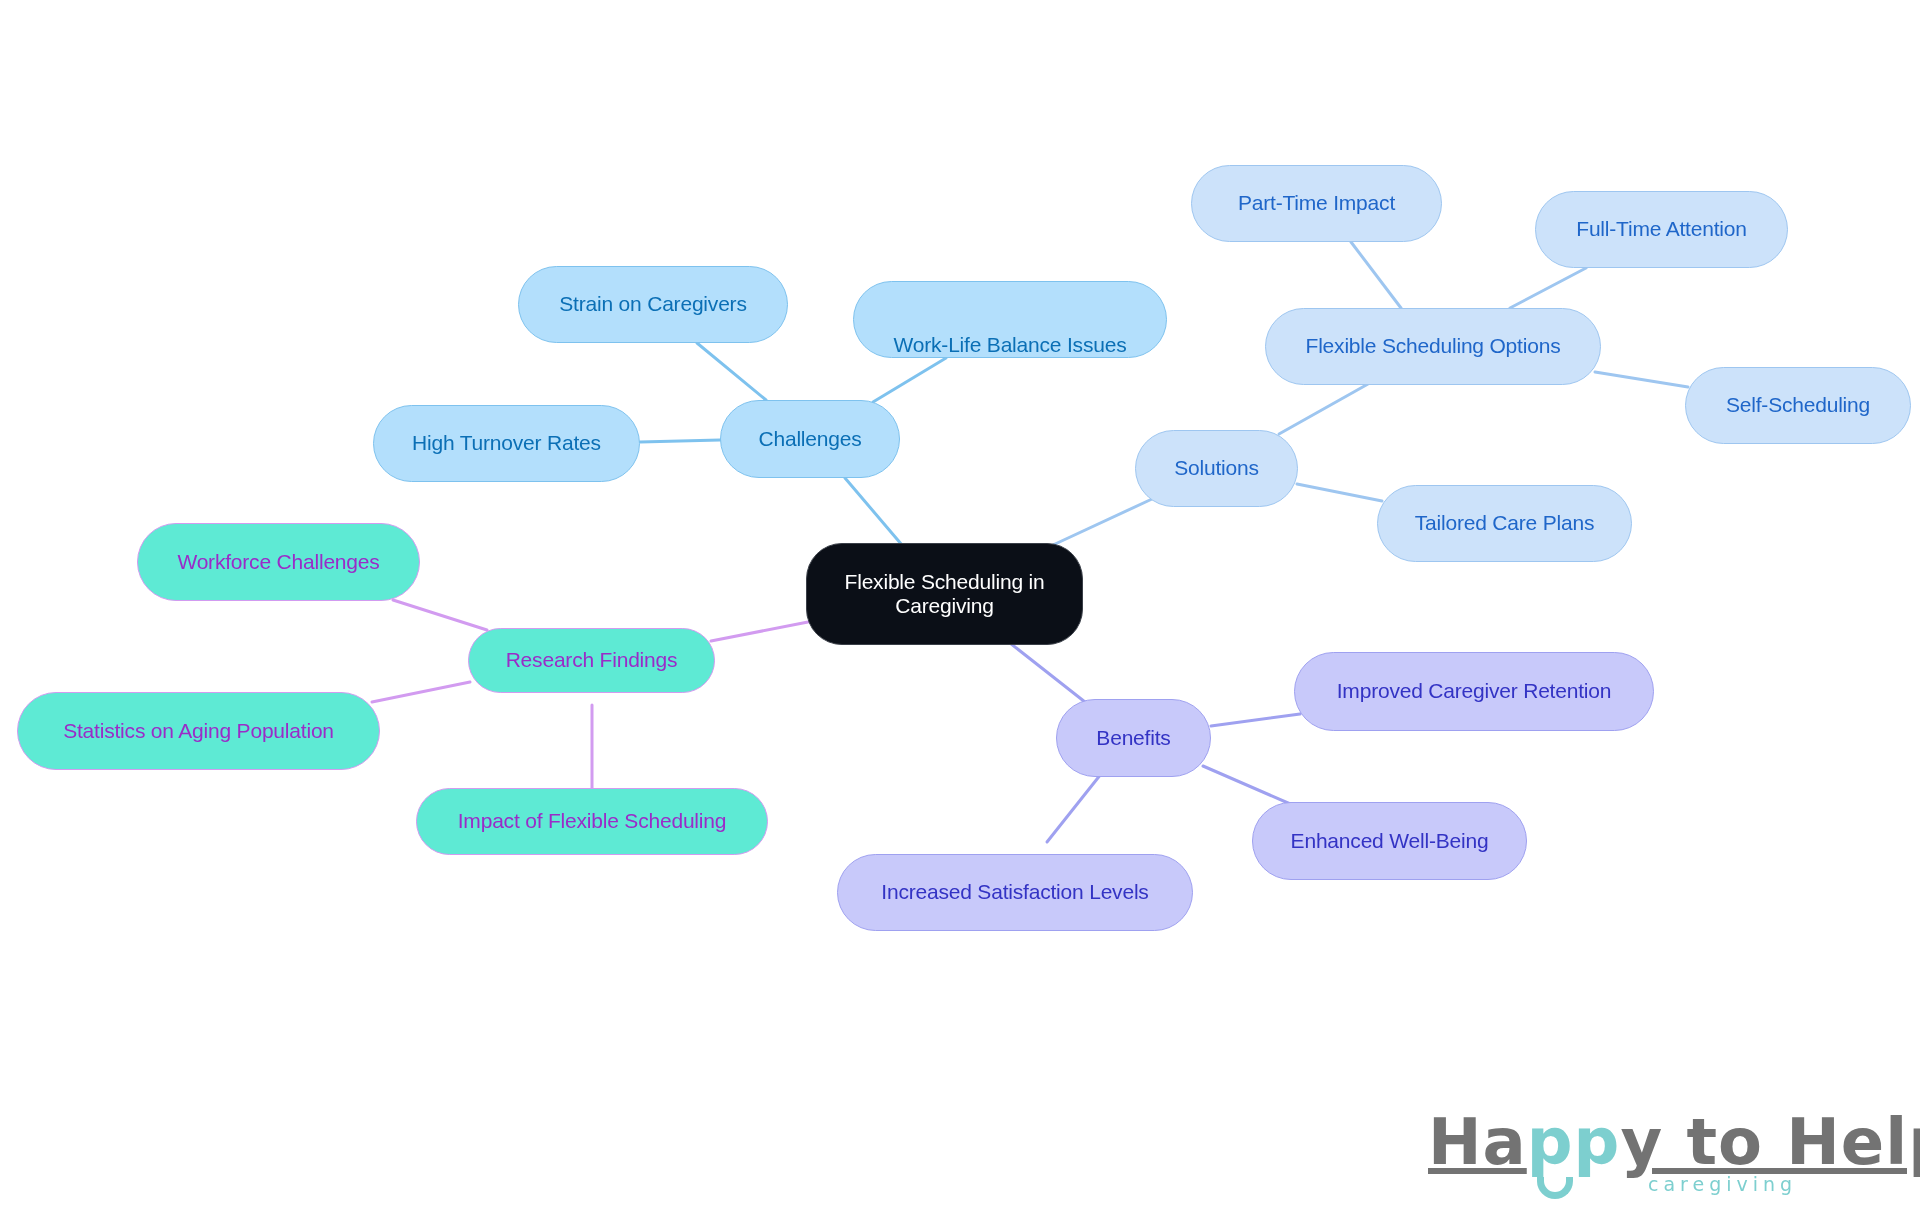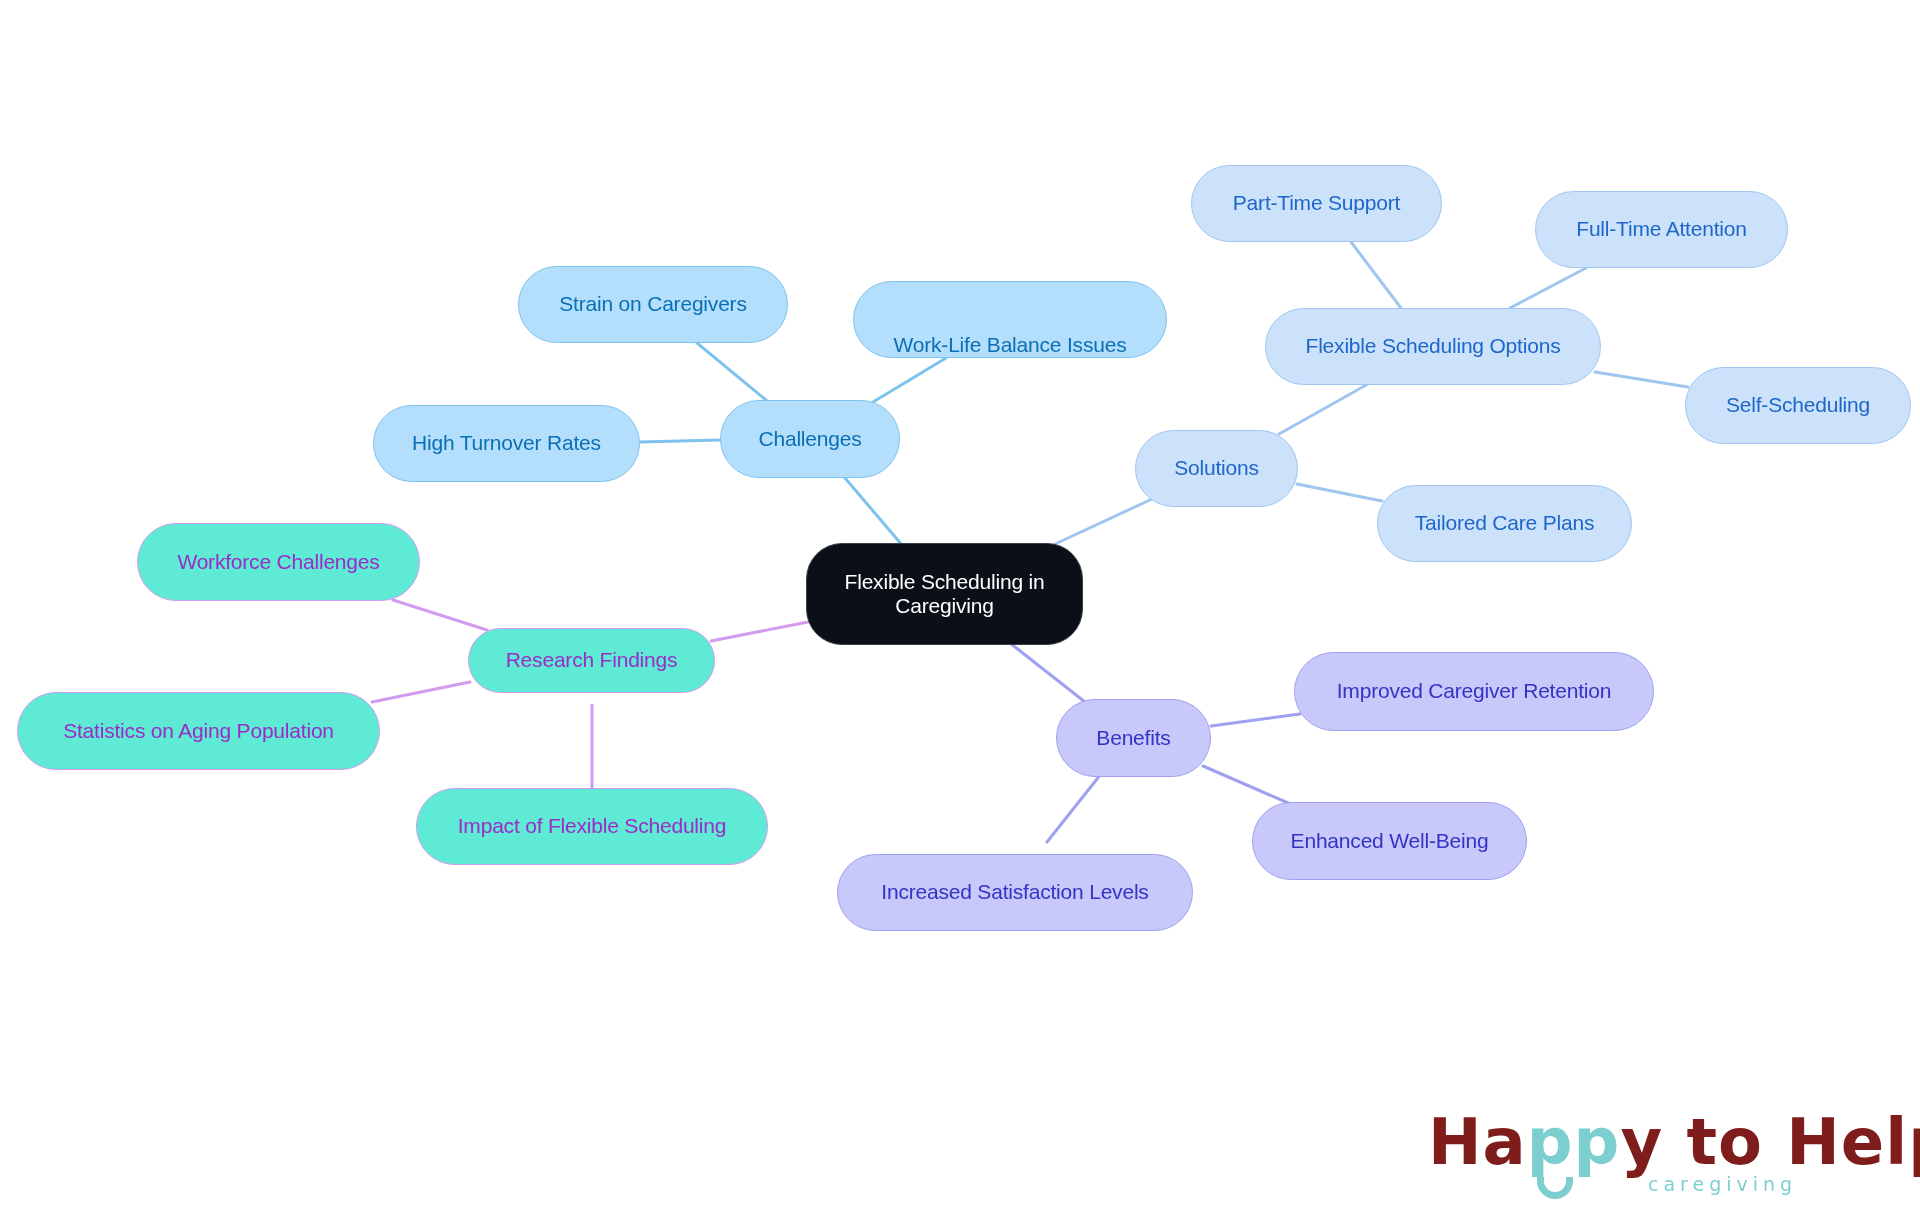--- a/index.html
+++ b/index.html
@@ -10,21 +10,21 @@
           justify-content: center; text-align: center; border-radius: 40px; border: 1.5px solid;
           font-size: 21px; letter-spacing: -0.2px; line-height: 1.15; cursor: pointer; }
   .node.root { background: #0b0f17; border-color: #3a3f48; color: #ffffff; font-size: 21px; border-radius: 36px; }
   .g-challenges { background: #b3dffc; border-color: #7ec2ee; color: #0b6fb5; }
   .g-solutions  { background: #cce2fa; border-color: #9ec6f0; color: #1f66c9; }
   .g-benefits   { background: #c8c9fa; border-color: #9fa1f0; color: #3333c4; }
   .g-research   { background: #5eead4; border-color: #d29bf0; color: #9a2cc8; }
   .logo { position: absolute; left: 1420px; top: 1105px; width: 480px; height: 110px; }
   .logo-main { position: absolute; left: 8px; top: 0; font-size: 64px; font-weight: bold; letter-spacing: 1px;
                font-family: "DejaVu Sans", sans-serif; white-space: nowrap; }
-  .logo-main .coral { color: #7f1d1d; }
+  .logo-main .coral { color: #737373; text-decoration: underline; }
   .logo-main .teal { color: #7dcfcf; }
   .logo-sub { position: absolute; left: 228px; top: 68px; font-size: 19px; color: #7dcfcf; letter-spacing: 5px;
               font-family: "DejaVu Sans", sans-serif; }
   .smile { position: absolute; left: 117px; top: 72px; width: 36px; height: 22px; border: 7px solid #7dcfcf;
            border-top: none; border-radius: 0 0 26px 26px; box-sizing: border-box; }
 </style>
 </head>
 <body>
 
 <svg id="edges" xmlns="http://www.w3.org/2000/svg">
@@ -71,21 +71,21 @@
   <span>High Turnover Rates</span>
 </div>
 
 <div class="node g-solutions" style="left:1135px; top:430px; width:163px; height:77px;">
   <span>Solutions</span>
 </div>
 <div class="node g-solutions" style="left:1265px; top:308px; width:336px; height:77px;">
   <span>Flexible Scheduling Options</span>
 </div>
 <div class="node g-solutions" style="left:1191px; top:165px; width:251px; height:77px;">
-  <span>Part-Time Support</span>
+  <span>Part-Time Impact</span>
 </div>
 <div class="node g-solutions" style="left:1535px; top:191px; width:253px; height:77px;">
   <span>Full-Time Attention</span>
 </div>
 <div class="node g-solutions" style="left:1685px; top:367px; width:226px; height:77px;">
   <span>Self-Scheduling</span>
 </div>
 <div class="node g-solutions" style="left:1377px; top:485px; width:255px; height:77px;">
   <span>Tailored Care Plans</span>
 </div>
@@ -105,21 +105,21 @@
 
 <div class="node g-research" style="left:468px; top:628px; width:247px; height:65px;">
   <span>Research Findings</span>
 </div>
 <div class="node g-research" style="left:137px; top:523px; width:283px; height:78px;">
   <span>Workforce Challenges</span>
 </div>
 <div class="node g-research" style="left:17px; top:692px; width:363px; height:78px;">
   <span>Statistics on Aging Population</span>
 </div>
-<div class="node g-research" style="left:416px; top:788px; width:352px; height:77px;">
+<div class="node g-research" style="left:416px; top:788px; width:352px; height:67px;">
   <span>Impact of Flexible Scheduling</span>
 </div>
 
 <div class="logo">
   <div class="logo-main"><span class="coral">Ha</span><span class="teal">pp</span><span class="coral">y to Help</span></div>
   <div class="smile"></div>
   <div class="logo-sub">caregiving</div>
 </div>
 
 </body></html>

